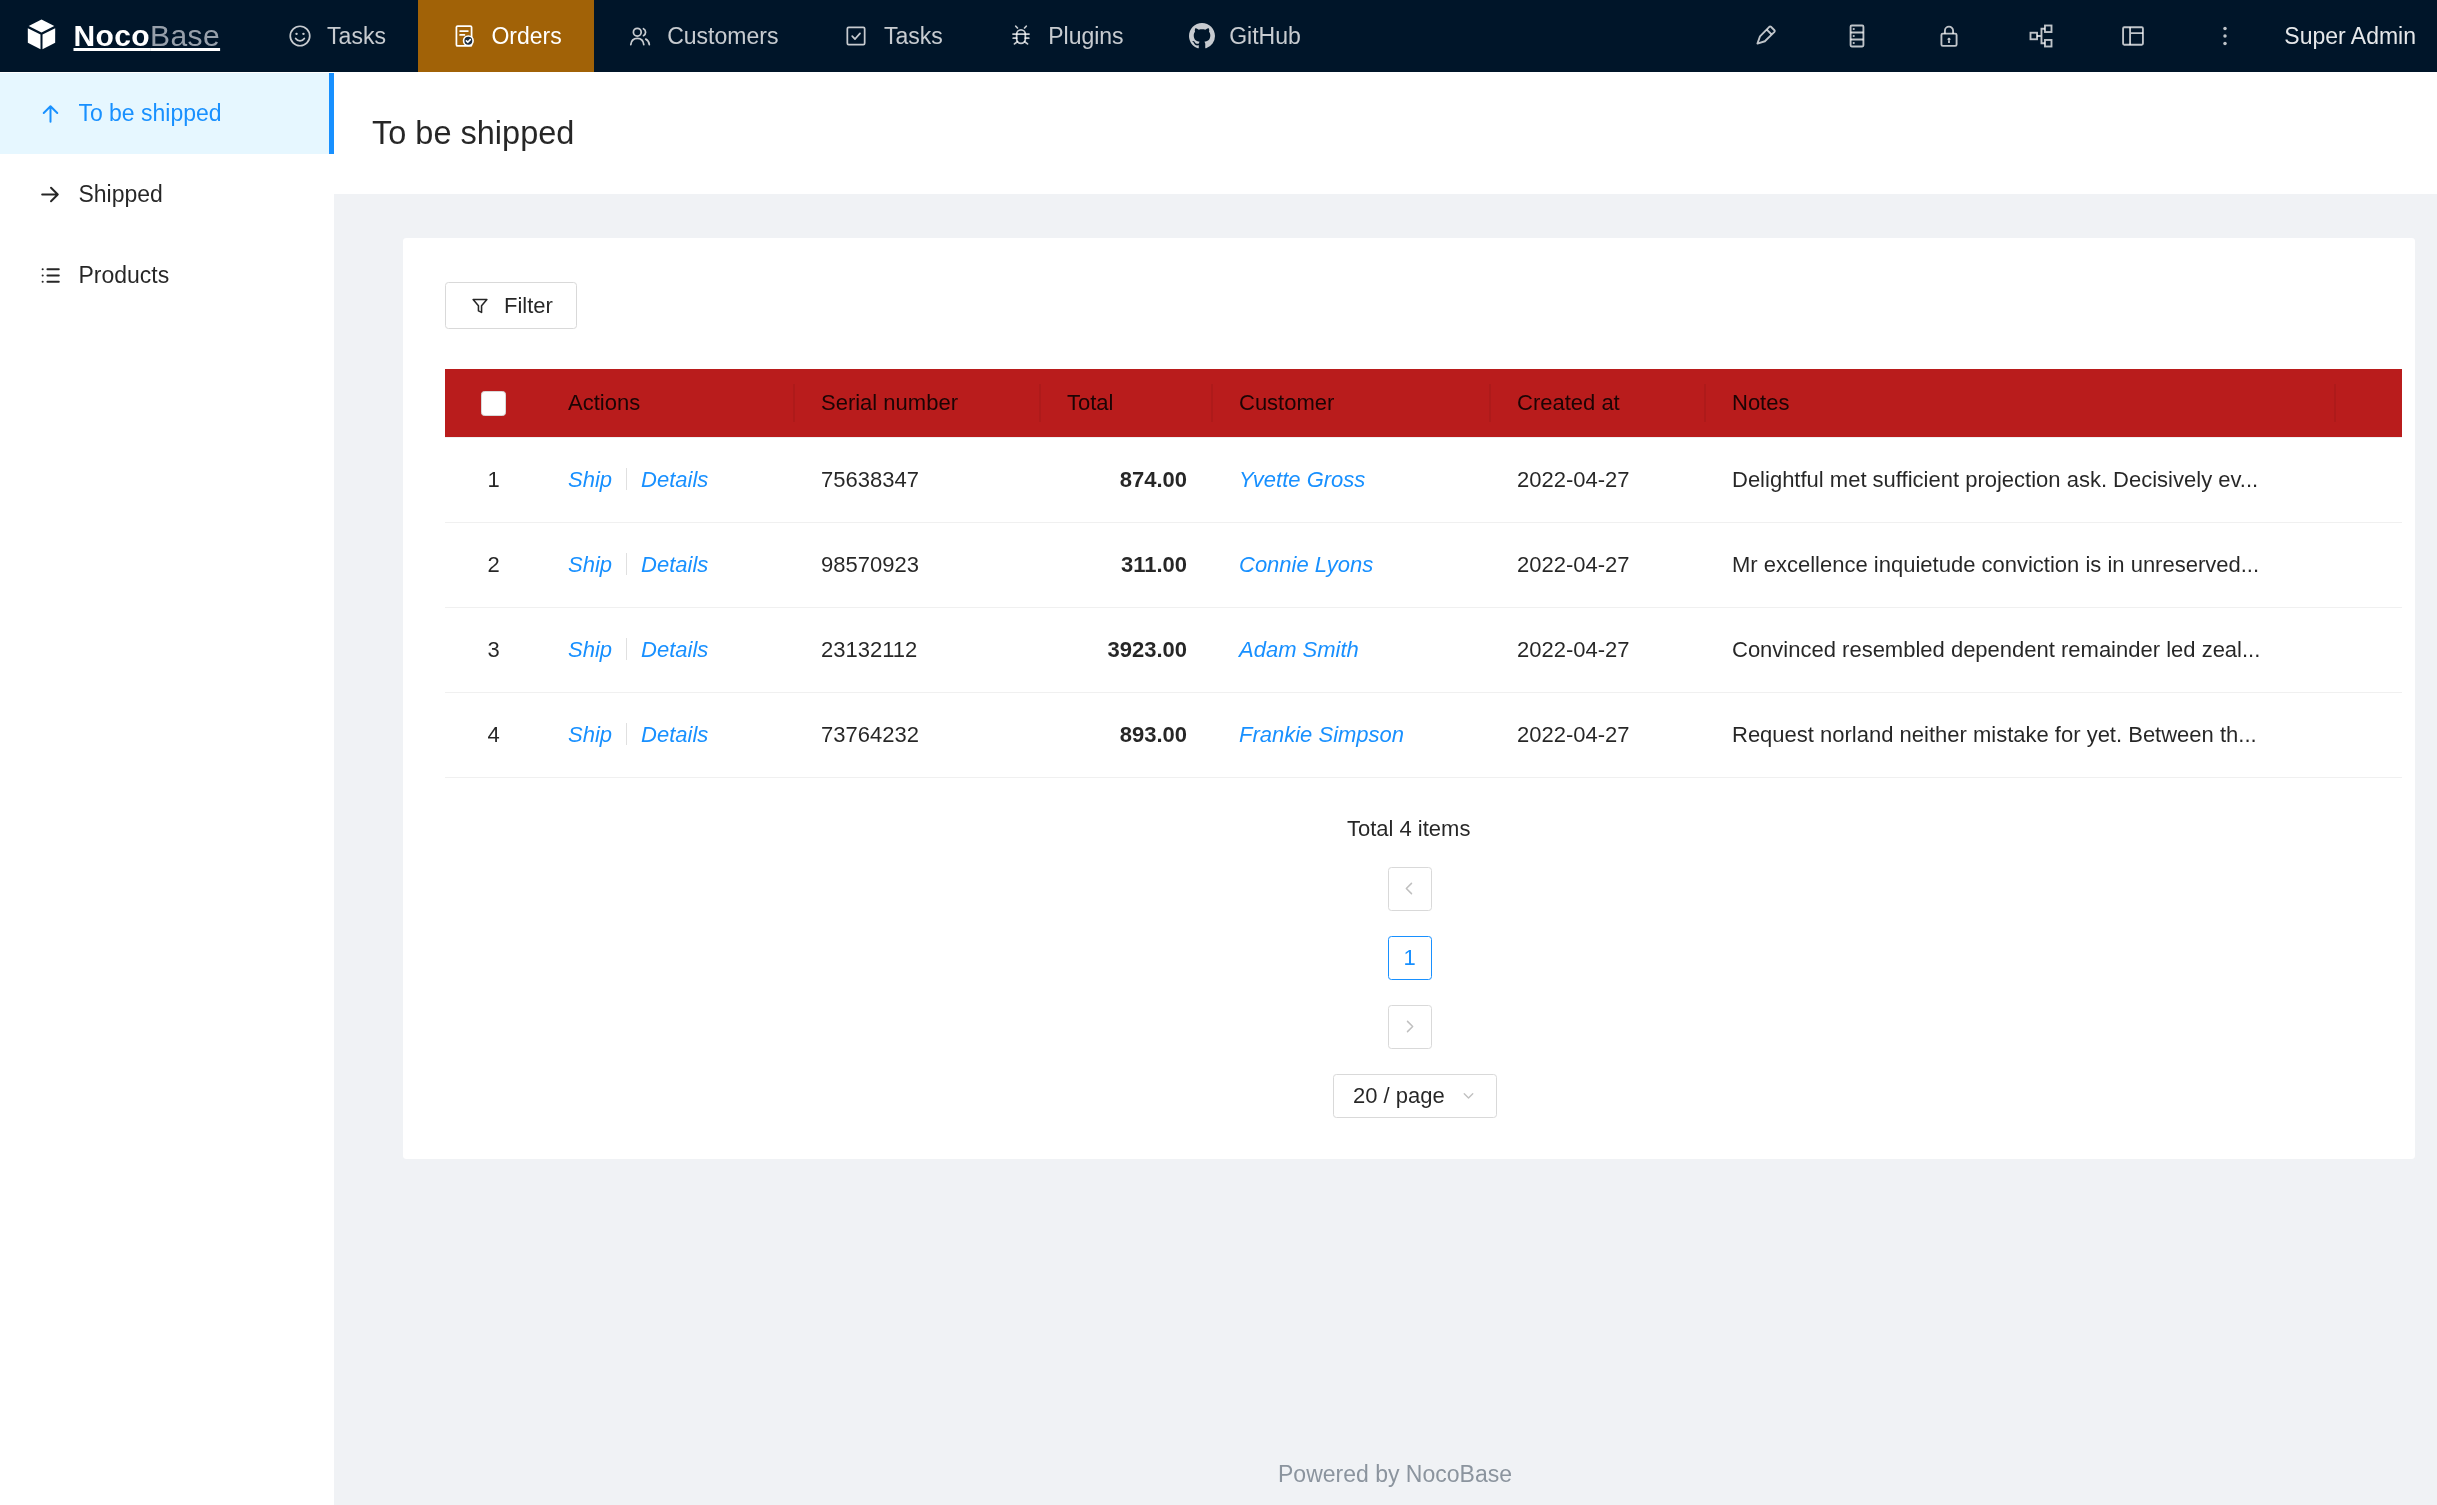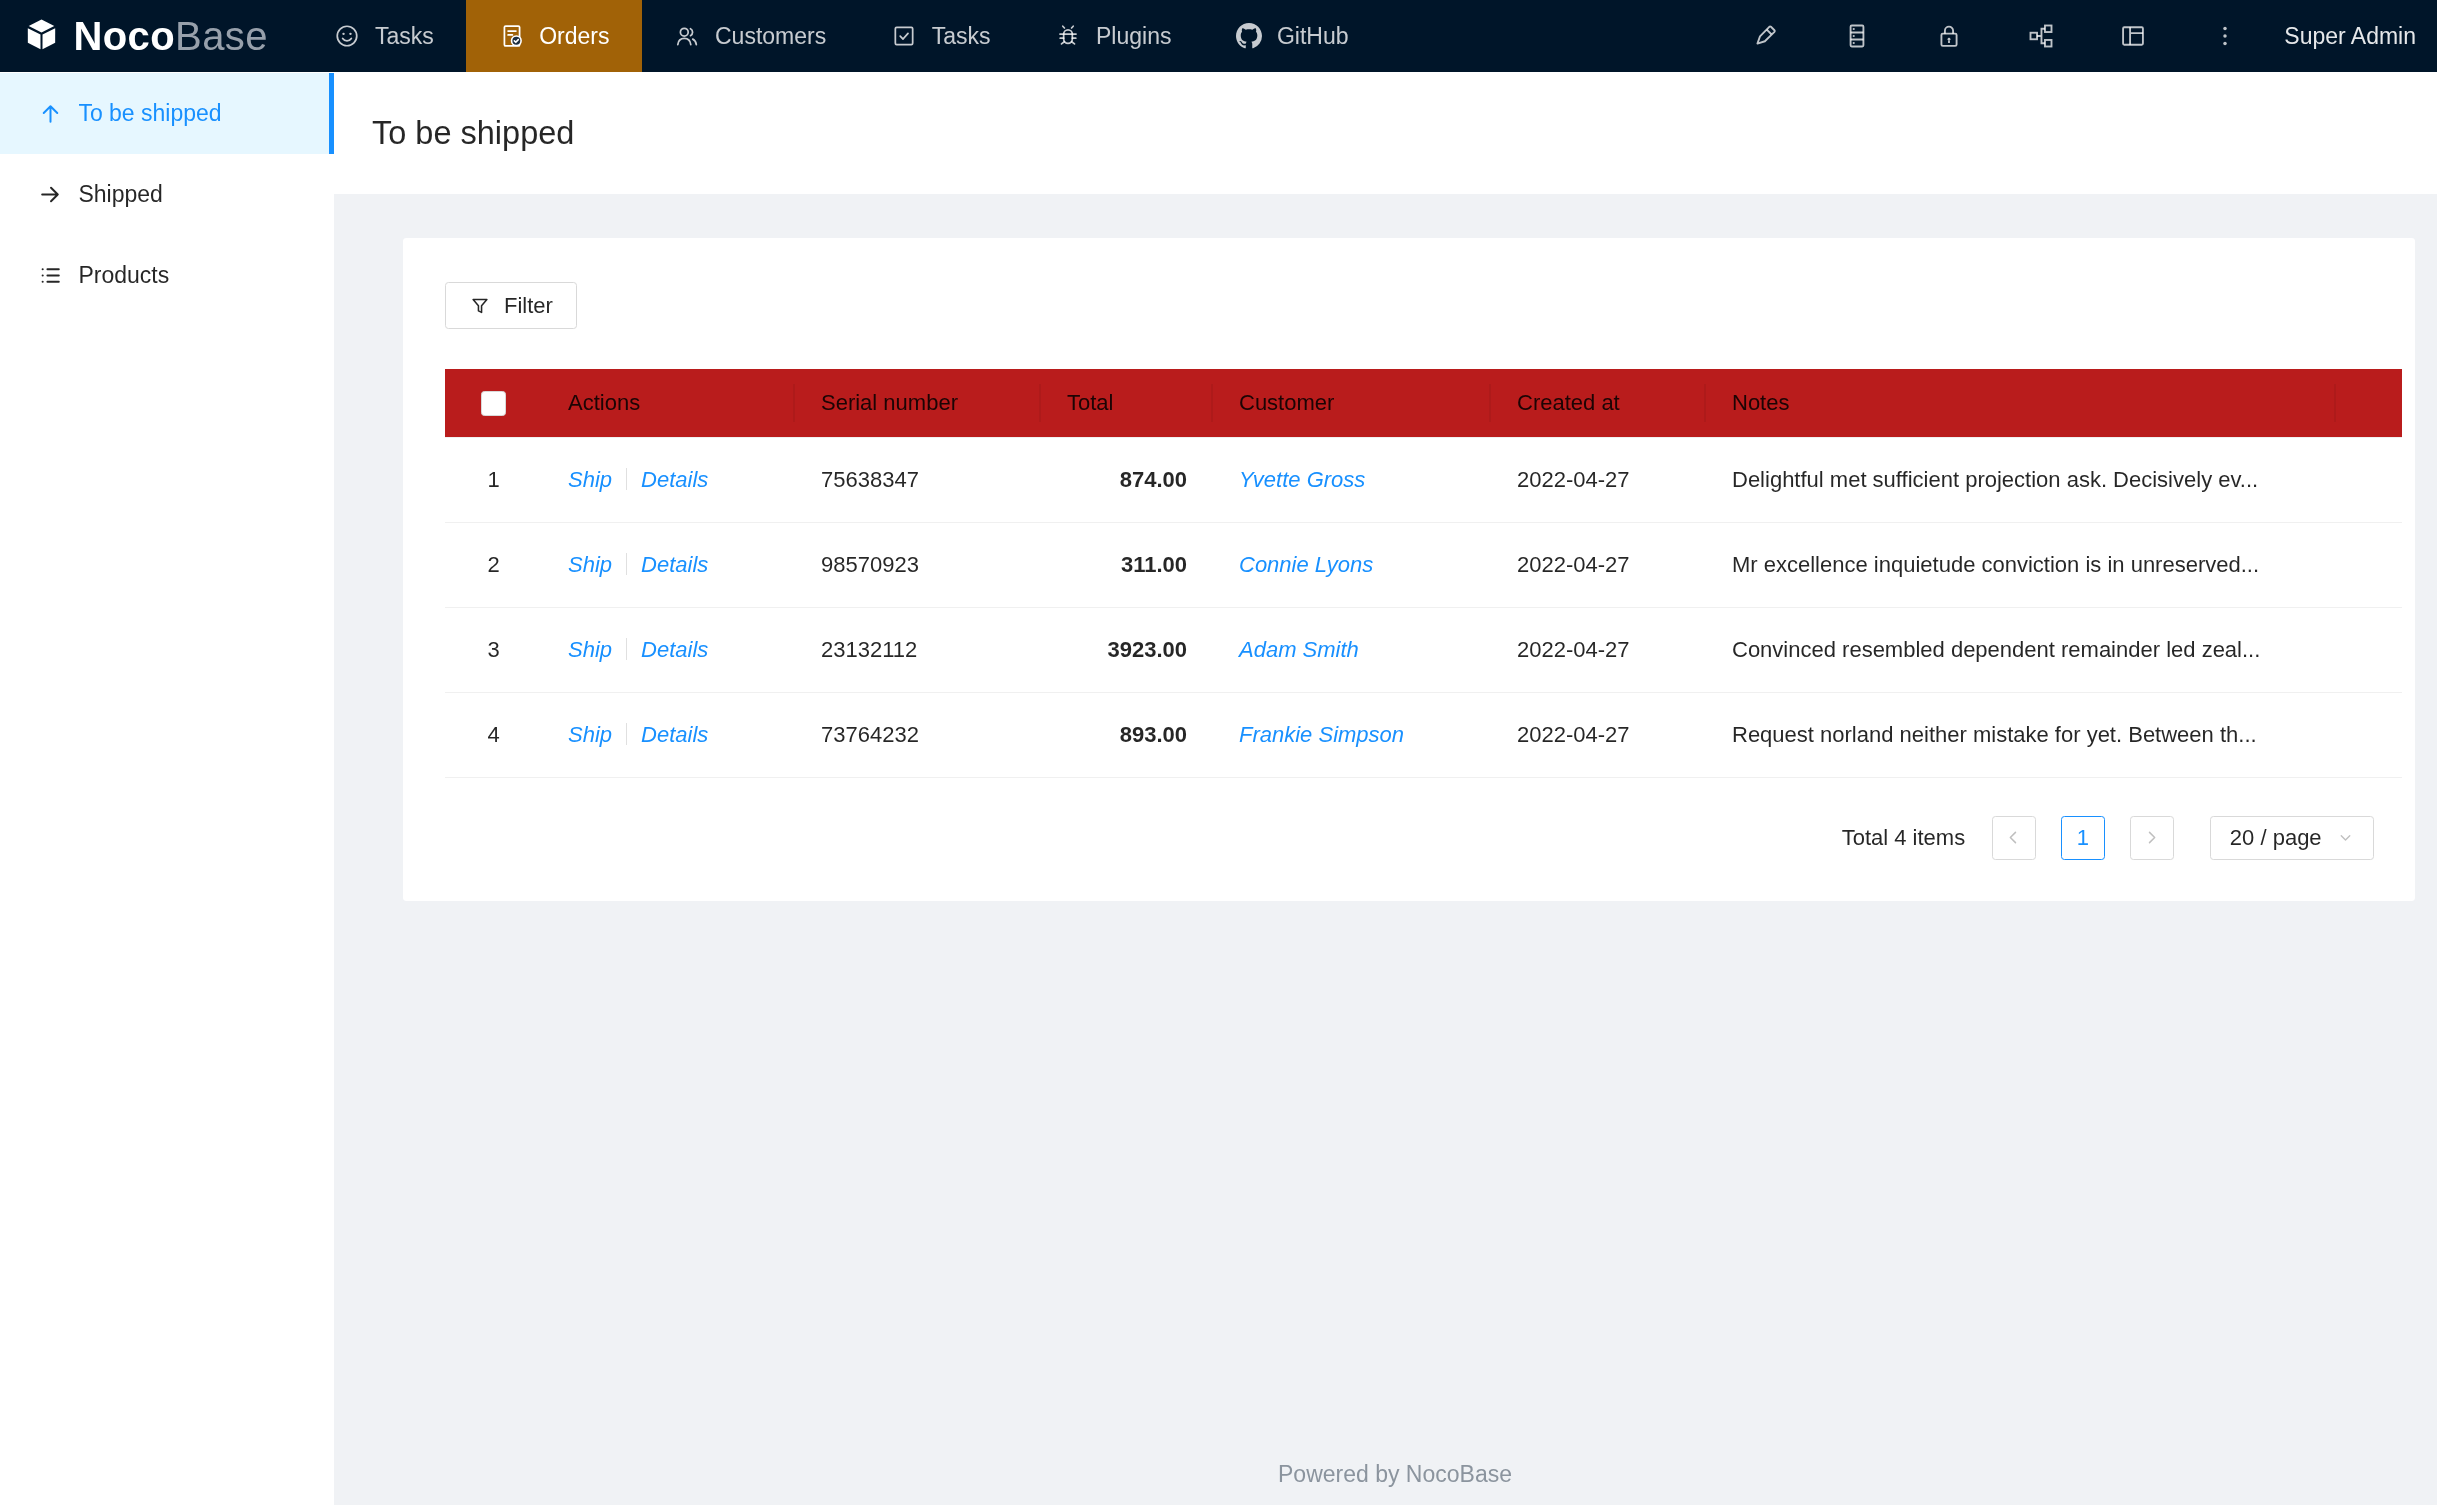--- a/index.html
+++ b/index.html
@@ -13,21 +13,21 @@
   }
   svg { display:block; }
 
   
   .navbar {
     height:72px; background:#001529; display:flex; align-items:stretch;
     color:rgba(255,255,255,0.78); font-size:23px;
   }
   .logo { display:flex; align-items:center; gap:12px; padding:0 34px 0 20.5px; cursor:pointer; }
   .logo-glyph { width:41px; height:41px; }
-  .brand { font-size:40px; color:#ffffff; letter-spacing:0.4px; white-space:nowrap; }
+  .brand { font-size:30px; color:#ffffff; letter-spacing:0.4px; white-space:nowrap;text-decoration:underline; }
   .brand .bold { font-weight:700; }
   .brand .light { font-weight:300; color:#97a0ab; }
   .nav-menu { display:flex; align-items:stretch; }
   .nav-item {
     display:flex; align-items:center; gap:14.5px; padding:0 32.5px; cursor:pointer; white-space:nowrap;
   }
   .nav-item .nicon svg { width:26px; height:26px; --bg:#001529; }
   .nav-item.active { background:#a16207; color:#ffffff; }
   .nav-item.active .nicon svg { --bg:#1d2e40; }
   .nav-right { margin-left:auto; display:flex; align-items:center; padding-right:22px; color:rgba(255,255,255,0.75); }
@@ -86,21 +86,21 @@
   th.col-check, td.col-check { text-align:center; padding-left:0; padding-right:0; }
   td.col-total { text-align:right;font-weight:bold; }
   .checkbox {
     display:inline-block; width:25px; height:25px; background:#fff;
     border:1.7px solid #d9d9d9; border-radius:3.4px; vertical-align:middle; cursor:pointer;
   }
   a.link { color:#1890ff; text-decoration:none; cursor:pointer;font-style:italic; }
   .vdiv { display:inline-block; width:1.7px; height:22px; background:rgba(0,0,0,0.12); margin:0 13.7px; vertical-align:-3.4px; }
 
   
-  .pagination { display:flex; align-items:center; justify-content:flex-end; gap:25px; margin-top:38px; font-size:22px; }
+  .pagination { display:flex; align-items:center; justify-content:flex-end; gap:25px; margin-top:38px; font-size:22px;flex-direction:column; }
   .pg-total { margin-right:1.7px; }
   .pg-btn {
     width:44px; height:44px; border:1.7px solid #d9d9d9; border-radius:3.4px; background:#fff;
     display:flex; align-items:center; justify-content:center; color:rgba(0,0,0,0.25); cursor:pointer;
     font-family:inherit; font-size:22px;
   }
   .pg-btn svg { width:19px; height:19px; }
   .pg-btn.page-active { border-color:#1890ff; color:#1890ff; }
   .pg-select {
     margin-left:11px; height:44px; padding:0 19px; border:1.7px solid #d9d9d9; border-radius:3.4px;

